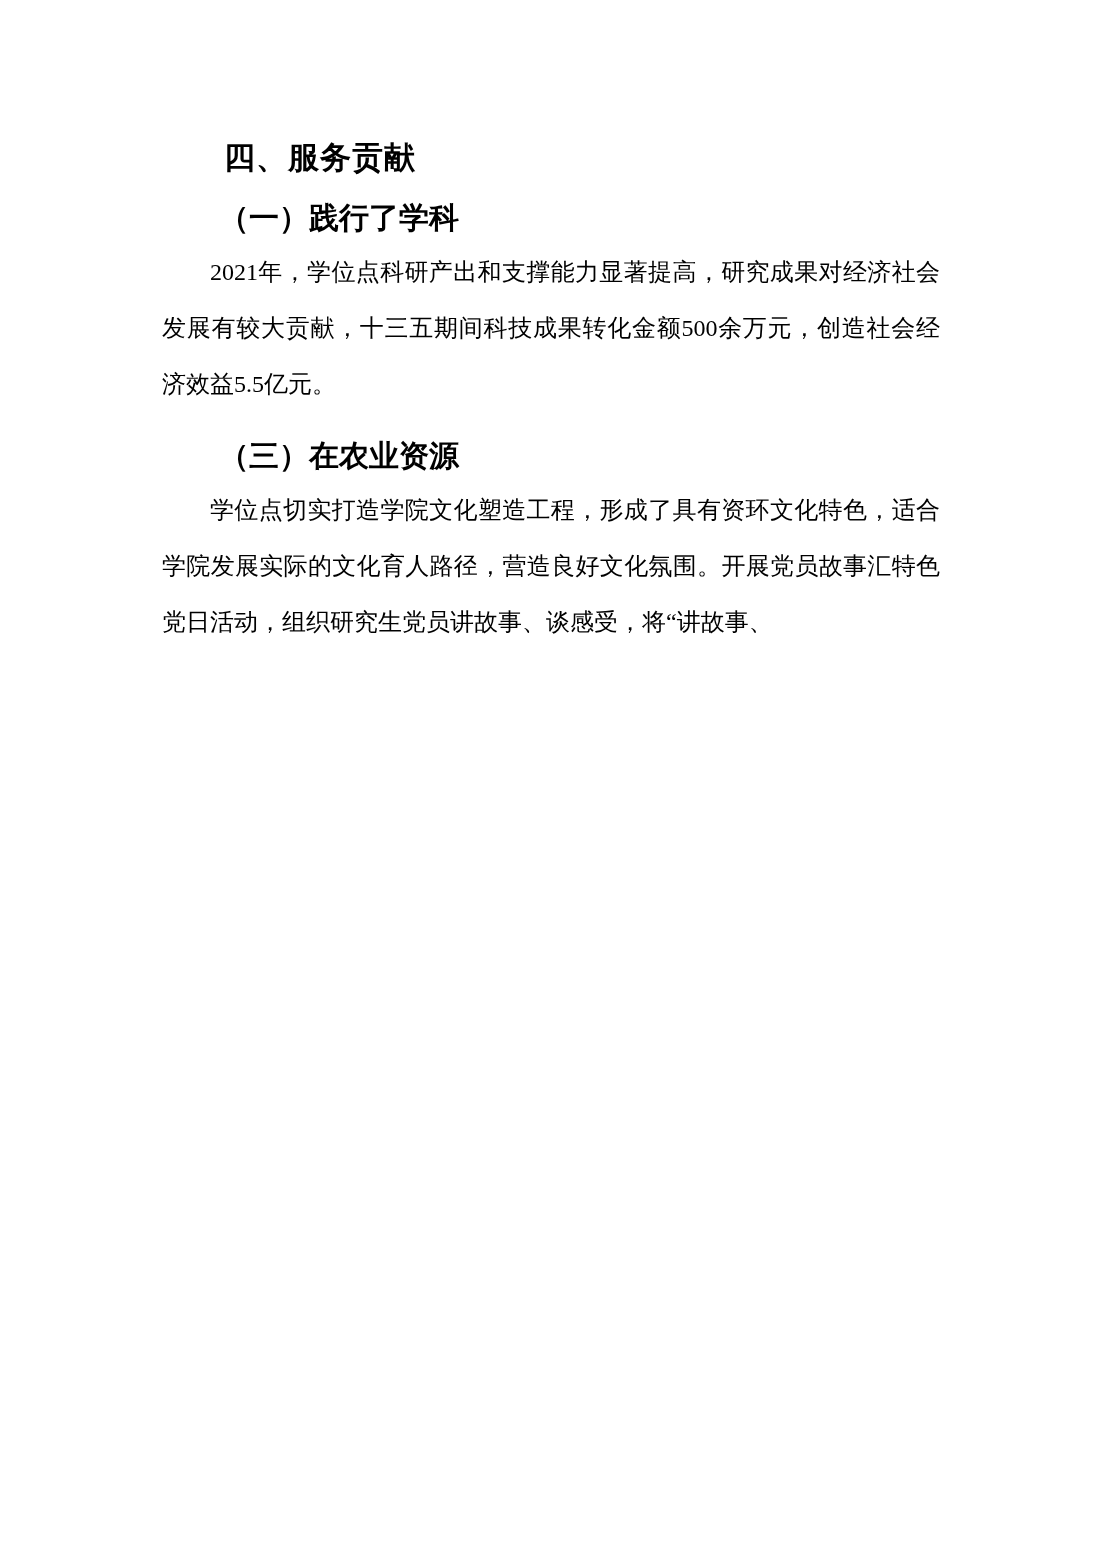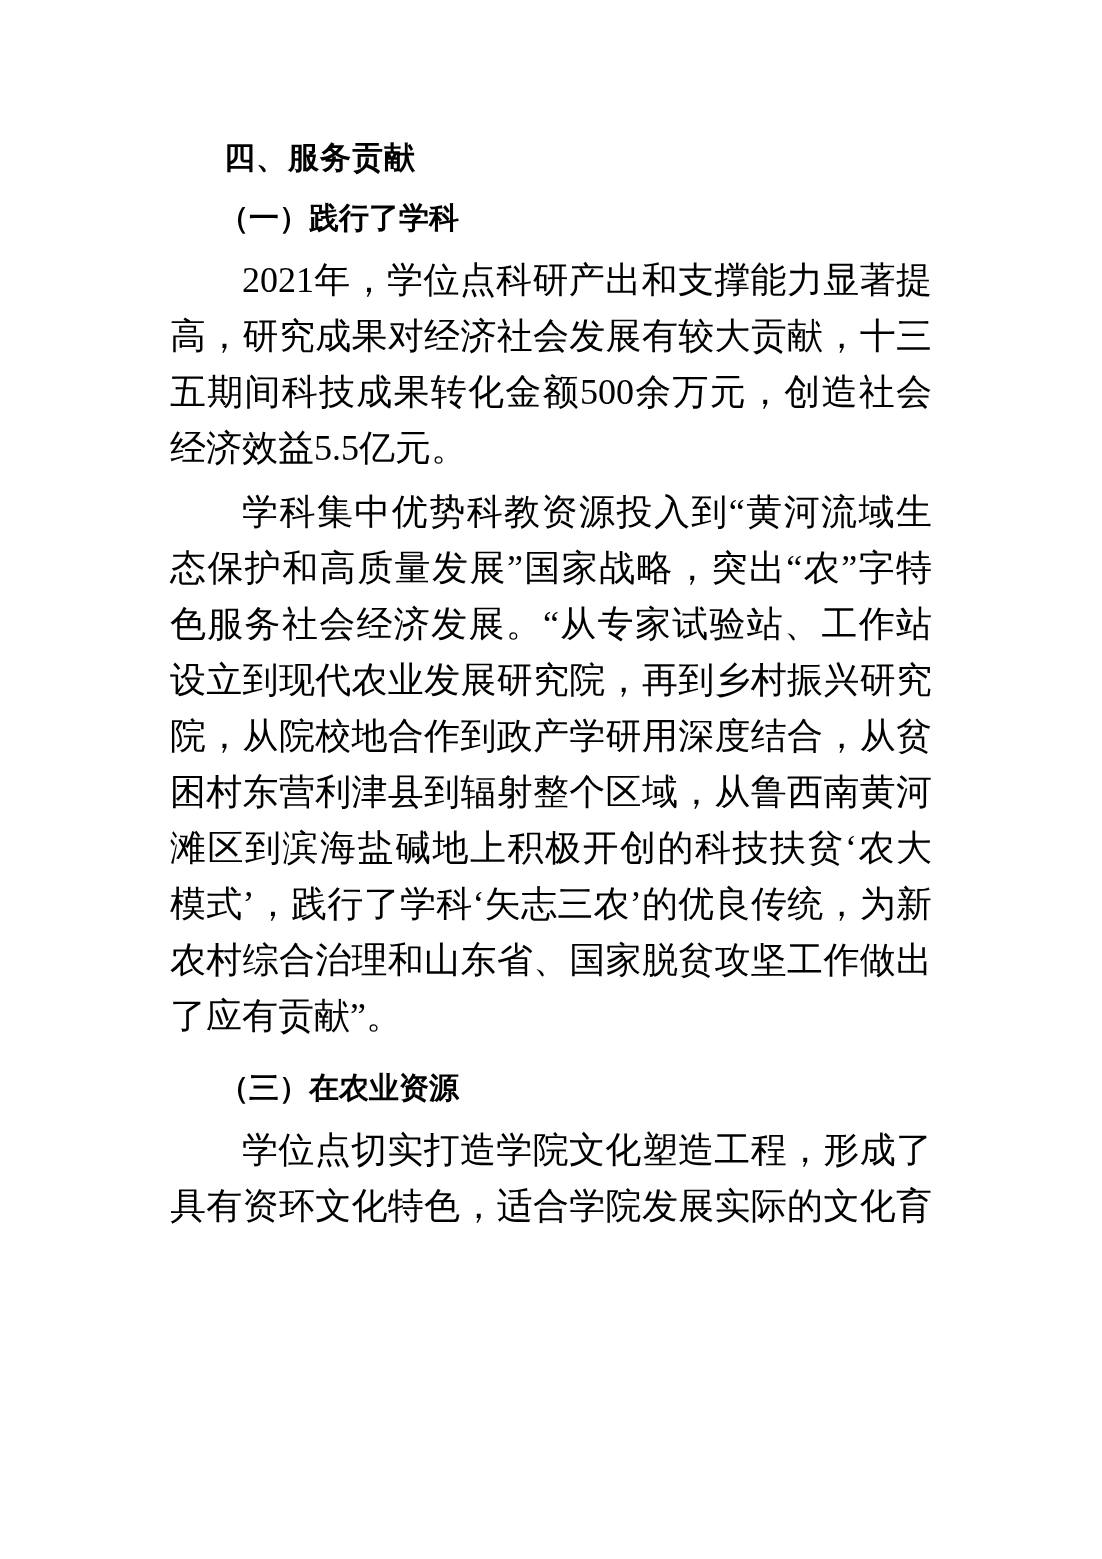--- a/index.html
+++ b/index.html
@@ -36,25 +36,25 @@
     font-size: 30px;
     line-height: 52px;
     text-indent: 1.9em;
     margin: 10px 0 0 0;
   }
   .h2.extra-space {
     margin-top: 18px;
   }
   .para {
     font-family: "Liberation Serif", serif;
-    font-size: 36px;
+    font-size: 24px;
     line-height: 56px;
     text-align: justify;
     text-indent: 2em;
-    margin: 8px;
+    margin: 0;
     word-break: break-all;
   }
   .page-number {
     position: absolute;
     left: 0;
     top: 1414px;
     width: 1102px;
     text-align: center;
     font-family: "Liberation Sans", sans-serif;
     font-size: 16px;
@@ -66,21 +66,20 @@
 <body>
 
 <div class="page">
   <div class="content">
 
     <h1 class="h1">四、服务贡献</h1>
 
     <h2 class="h2">（一）践行了学科</h2>
     <p class="para">2021年，学位点科研产出和支撑能力显著提高，研究成果对经济社会发展有较大贡献，十三五期间科技成果转化金额500余万元，创造社会经济效益5.5亿元。</p>
 
-    <p class="para">学科集中优势科教资源投入到“黄河流域生态保护和高质量发展”国家战略，突出“农”字特色服务社会经济发展。“从专家试验站、工作站设立到现代农业发展研究院，再到乡村振兴研究院，从院校地合作到政产学研用深度结合，从贫困村东营利津县到辐射整个区域，从鲁西南黄河滩区到滨海盐碱地上积极开创的科技扶贫‘农大模式’，践行了学科‘矢志三农’的优良传统，为新农村综合治理和山东省、国家脱贫攻坚工作做出了应有贡献”。</p>
 
     <h2 class="h2 extra-space">（三）在农业资源</h2>
     <p class="para">学位点切实打造学院文化塑造工程，形成了具有资环文化特色，适合学院发展实际的文化育人路径，营造良好文化氛围。开展党员故事汇特色党日活动，组织研究生党员讲故事、谈感受，将“讲故事、</p>
 
   </div>
 
   <div class="page-number">21</div>
 </div>
 
 </body></html>

